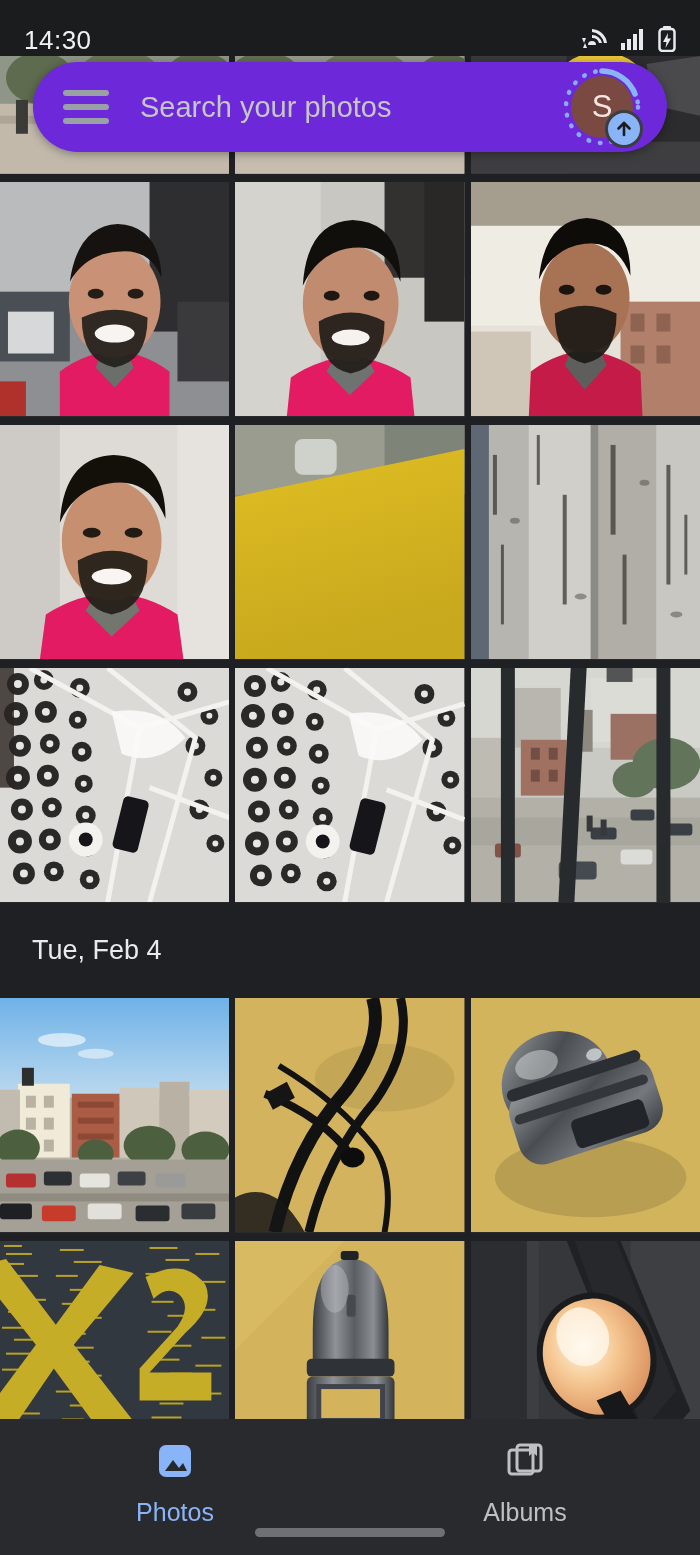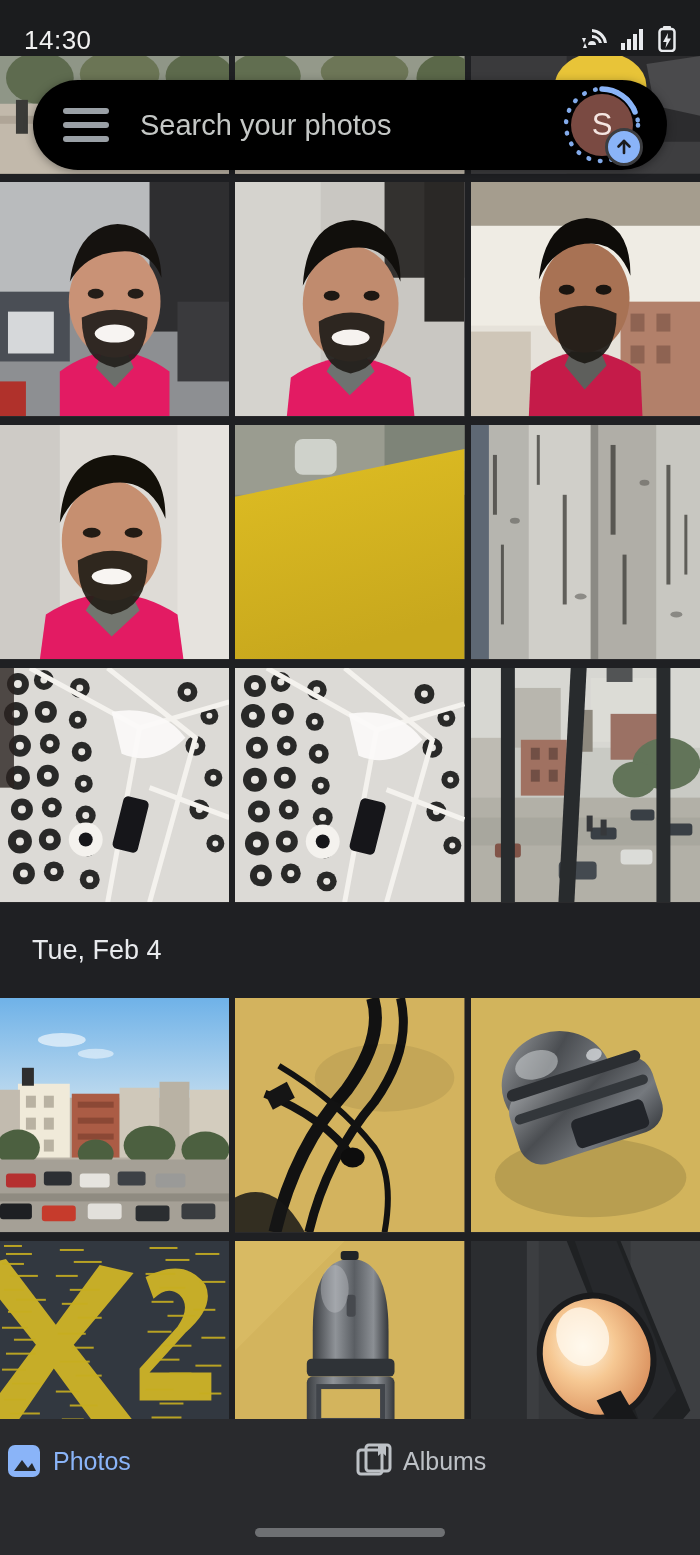--- a/index.html
+++ b/index.html
@@ -34,22 +34,22 @@
   .ph { position:absolute; inset:0; }
 
   .date-header {
     width:700px; height:79px; display:flex; align-items:center;
     padding-left:32px; background:#1f2023;
   }
   .date-header span { color:#e8eaed; font-size:27px; }
 
   
   .searchbar {
-    position:absolute; top:80px; left:33px; width:634px; height:90px;
-    background:#000000; border-radius:45px; z-index:30;
+    position:absolute; top:62px; left:33px; width:634px; height:90px;
+    background:#6d28d9; border-radius:45px; z-index:30;
     display:flex; align-items:center; padding:0 26px 0 30px;
     box-shadow:0 2px 10px rgba(0,0,0,.35);
   }
   .hamburger { width:46px; height:34px; display:flex; flex-direction:column; justify-content:space-between; flex:0 0 auto; cursor:pointer; }
   .hamburger i { display:block; height:6px; border-radius:3px; background:#9aa0a6; }
   .search-placeholder { flex:1 1 auto; color:#c4c7c5; font-size:29px; margin-left:31px; }
   .avatar-wrap { position:relative; width:78px; height:78px; flex:0 0 auto; }
   .avatar {
     position:absolute; left:8px; top:8px; width:62px; height:62px; border-radius:50%;
     background:#7a4a42; color:#f5e6e2; font-size:31px;
@@ -61,21 +61,21 @@
     background:#8ab4f8; border:3px solid #3c3d40;
     display:flex; align-items:center; justify-content:center;
   }
 
   
   .bottomnav {
     position:absolute; left:0; bottom:0; width:700px; height:136px;
     background:#292a2d; z-index:40;
     display:flex; align-items:flex-start; padding-top:18px;
   }
-  .nav-item { flex:1 1 0; display:flex; flex-direction:row; align-items:center; gap:5px; cursor:pointer; }
+  .nav-item { flex:1 1 0; display:flex; flex-direction:column; align-items:center; gap:13px; cursor:pointer; }
   .nav-label { font-size:25px; color:#bdc1c6; }
   .nav-item.active .nav-label { color:#8ab4f8; }
   .nav-icon { width:48px; height:48px; display:flex; align-items:center; justify-content:center; }
   .home-indicator {
     position:absolute; bottom:18px; left:50%; transform:translateX(-50%);
     width:190px; height:9px; border-radius:5px; background:#6e7073;
   }
 </style>
 </head>
 <body>

